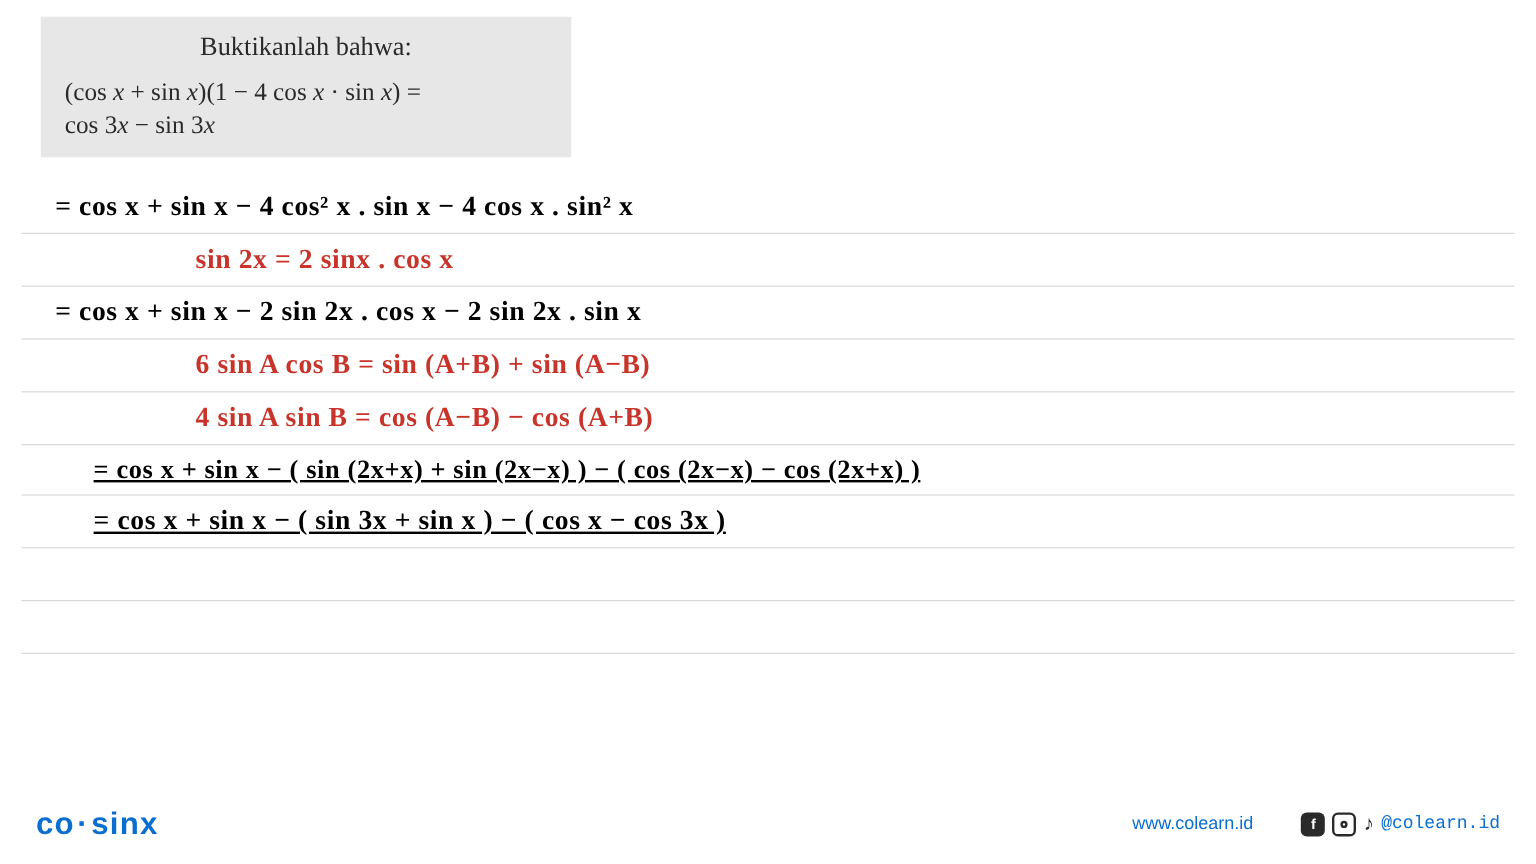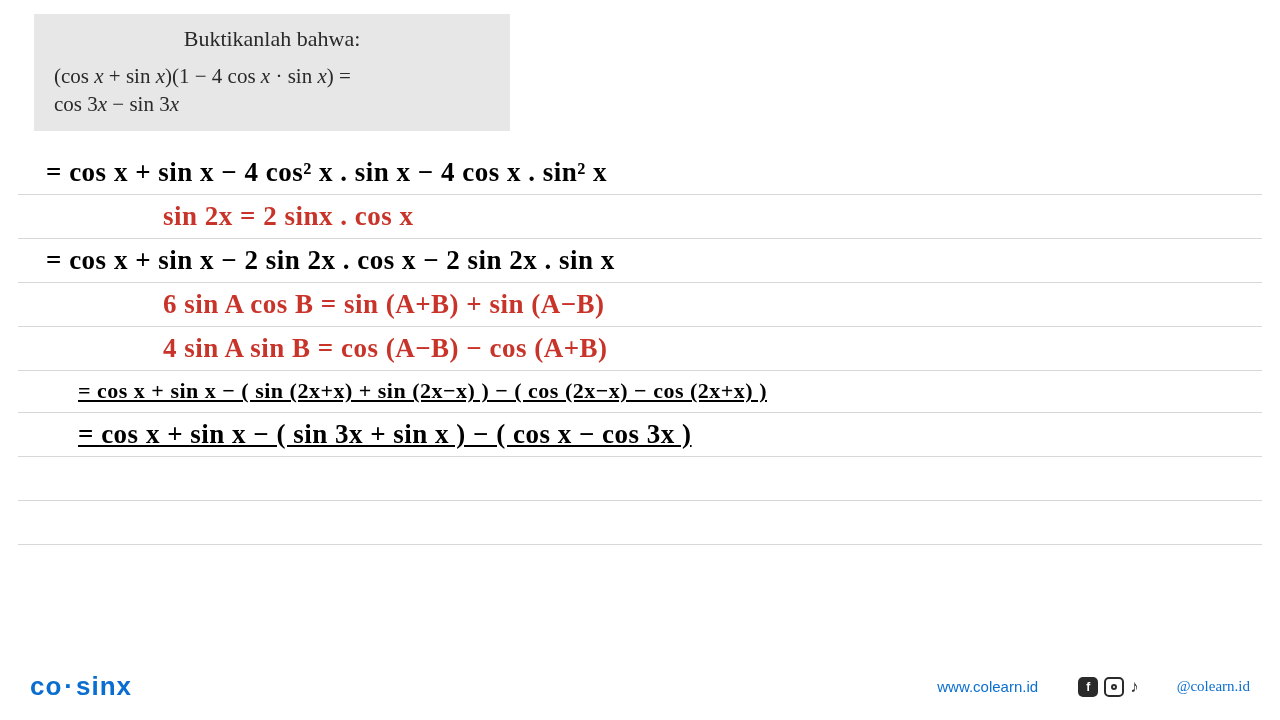--- a/index.html
+++ b/index.html
@@ -8,21 +8,21 @@
       height: 720px;
       background: #ffffff;
       font-family: 'Times New Roman', serif;
       position: relative;
       overflow: hidden;
     }
     .problem-box {
       background: #e7e7e7;
       padding: 12px 20px 12px 20px;
       margin: 14px 0 0 34px;
-      width: 476px;
+      width: 442px;
       color: #3a3a3a;
     }
     .problem-title {
       text-align: center;
       font-size: 22px;
       margin-bottom: 10px;
       color: #2a2a2a;
     }
     .problem-eq {
       font-size: 21px;
@@ -35,21 +35,21 @@
     }
     .work-line {
       border-bottom: 1px solid #d8d8d8;
       min-height: 44px;
       display: flex;
       align-items: center;
       padding-left: 28px;
     }
     .hw {
       font-family: 'Comic Sans MS', 'Segoe Script', cursive;
-      font-size: 27px;
+      font-size: 23px;
       letter-spacing: 0.5px;
       white-space: nowrap;
     }
     .hw-black { color: #000000; font-weight: 600; }
     .hw-red { color: #c8342a; font-weight: 600; }
     .indent1 { padding-left: 145px; }
     .indent2 { padding-left: 60px; text-decoration: underline; }
     .footer {
       position: absolute;
       bottom: 18px;
@@ -93,24 +93,23 @@
       align-items: center;
       justify-content: center;
       font-family: Arial, sans-serif;
       font-size: 12px;
       font-weight: bold;
     }
     .social-icon.round { border-radius: 5px; border: 2px solid #2a2a2a; background: #fff; color: #2a2a2a; position: relative; }
     .ig-inner { width: 6px; height: 6px; border: 2px solid #2a2a2a; border-radius: 50%; }
     .tiktok-note { font-family: Arial, sans-serif; font-size: 17px; color:#2a2a2a; font-weight:bold;}
     .handle {
-      font-family: Liberation Serif, serif;
+      font-family: Liberation Mono, monospace;
       font-size: 15px;
       color: #0a6ed1;
-      margin-left: 32px;
     }
   </style>
 </head>
 <body>
 
 <div class="problem-box">
   <div class="problem-title">Buktikanlah bahwa:</div>
   <div class="problem-eq">
     (cos <i>x</i> + sin <i>x</i>)(1 − 4 cos <i>x</i> · sin <i>x</i>) =
   </div>

